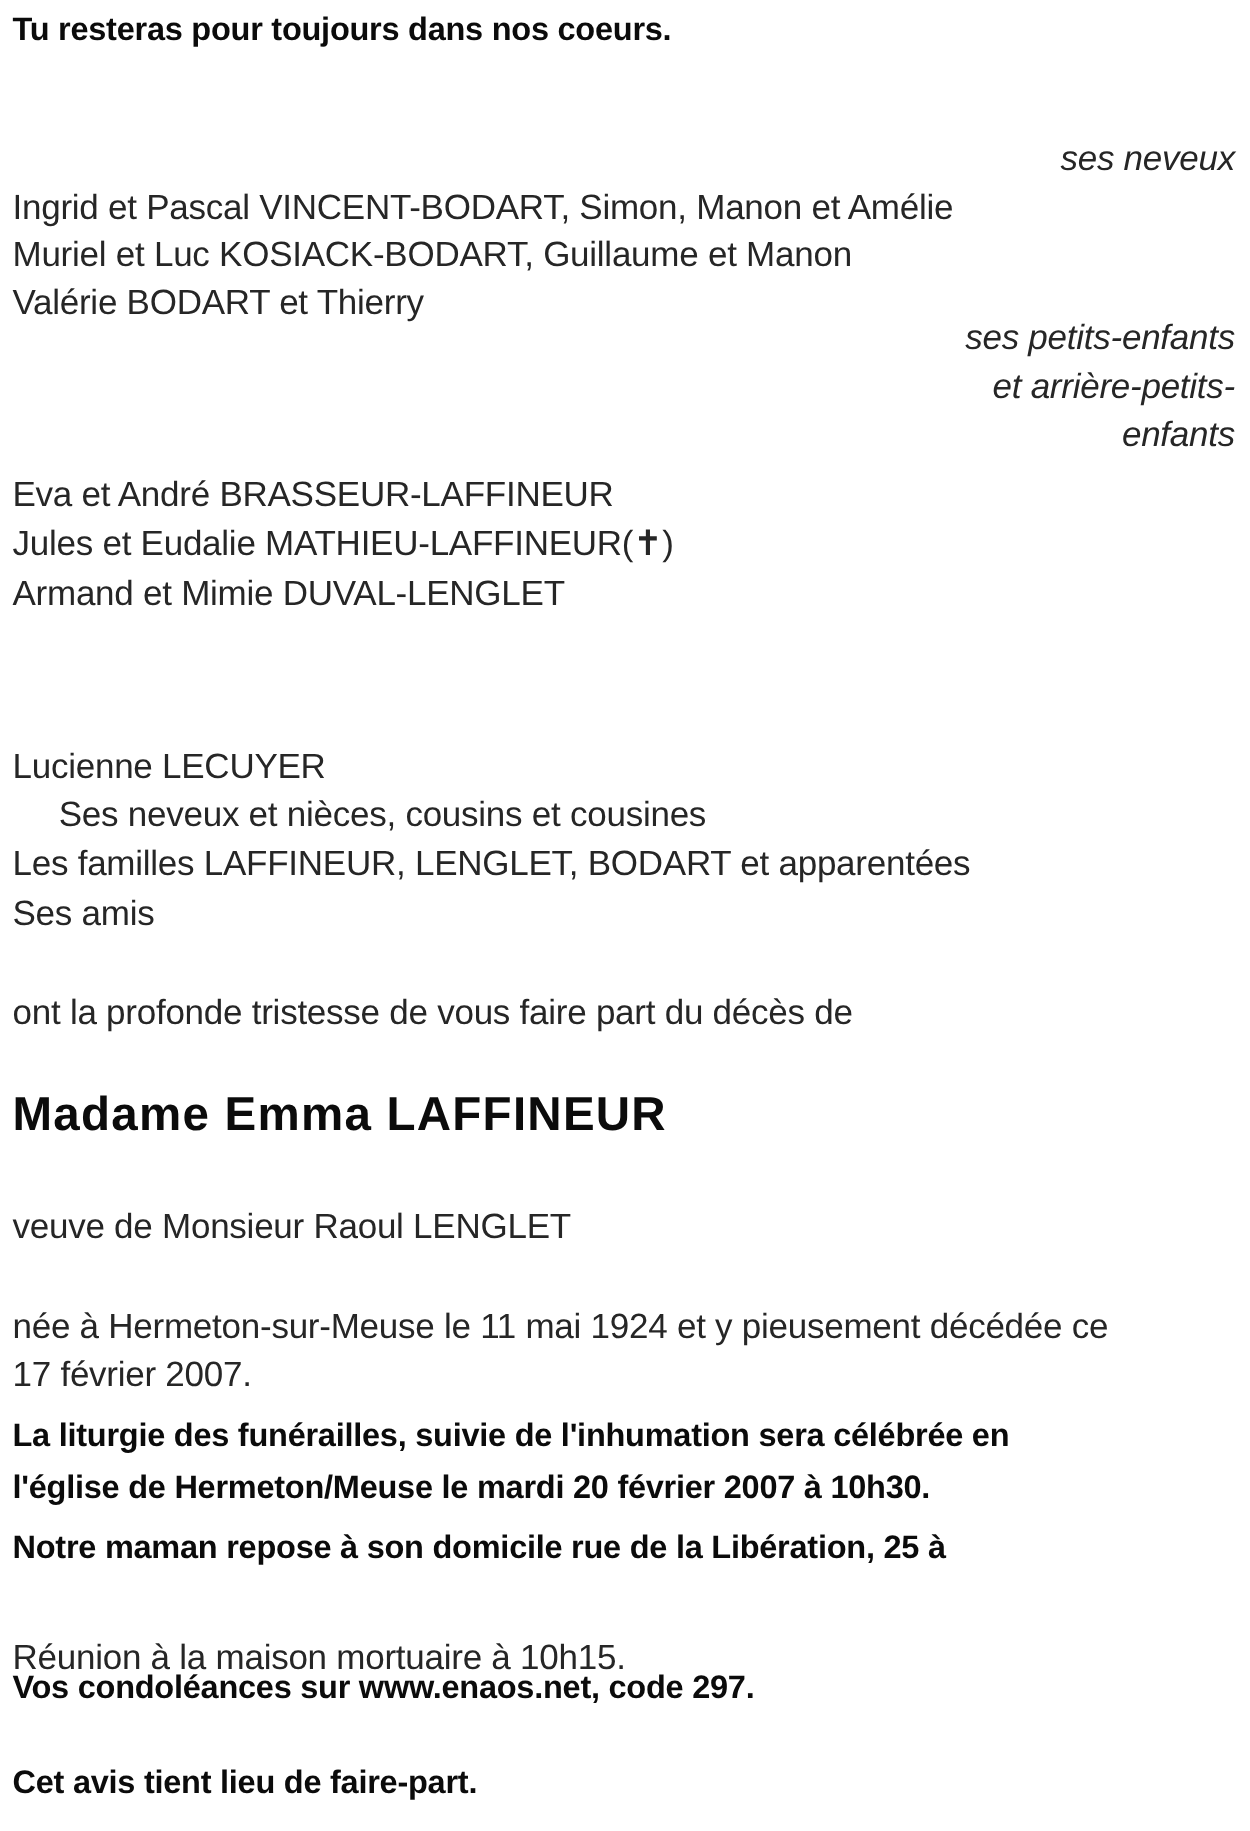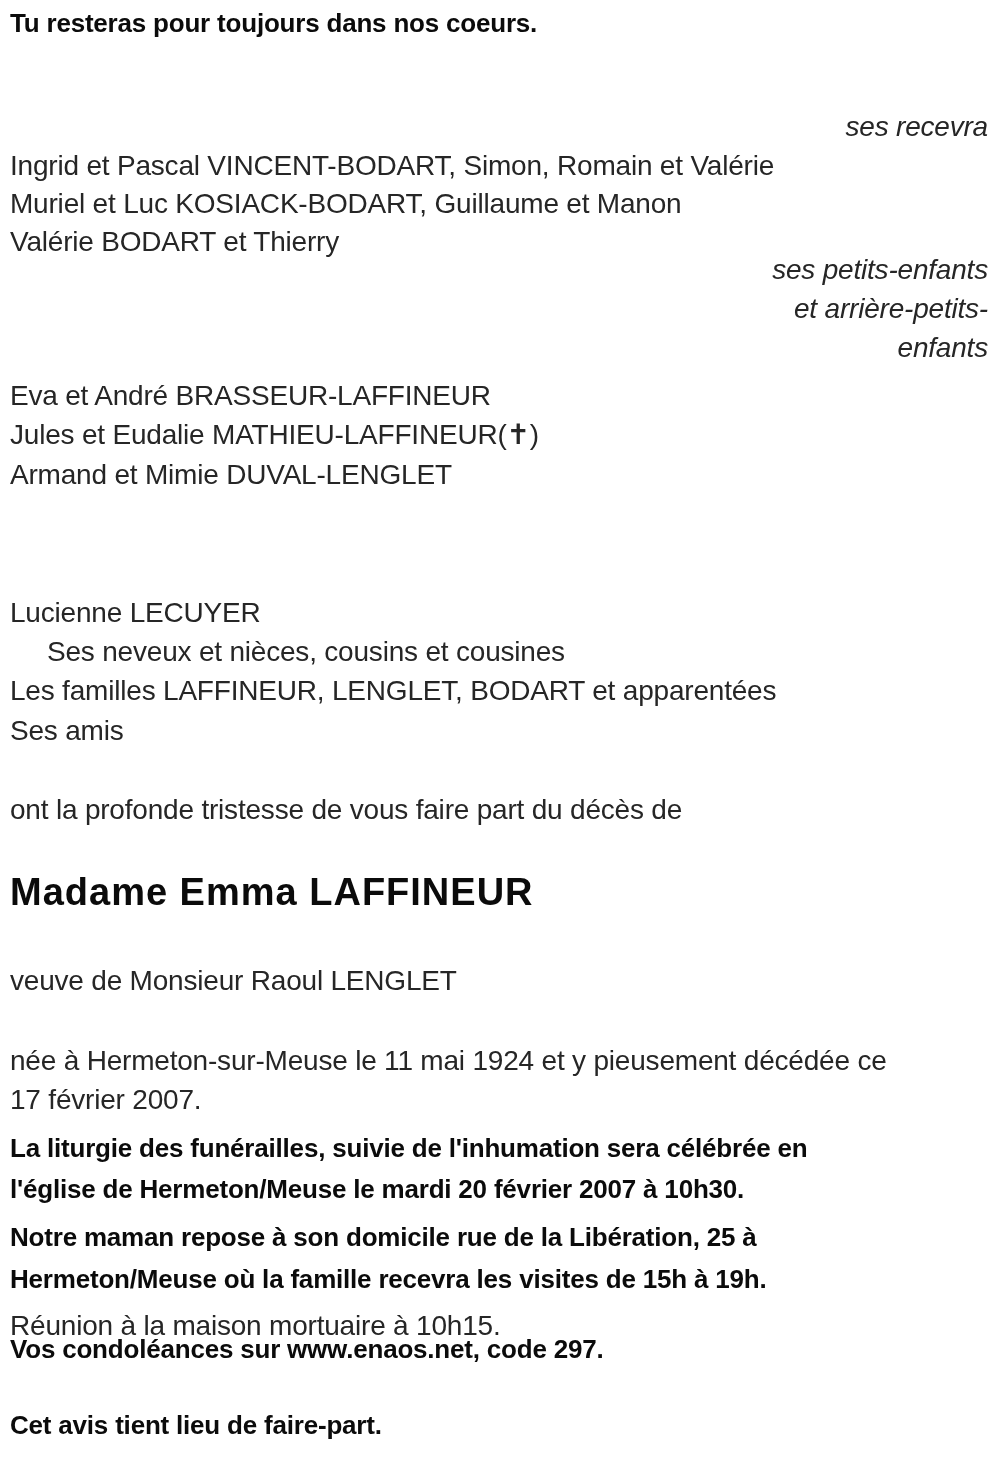--- a/index.html
+++ b/index.html
@@ -66,23 +66,23 @@
     letter-spacing: 1px;
   }
 </style>
 </head>
 <body>
 
 <div class="page">
 
   <div class="bold-line" style="top:10px;">Tu resteras pour toujours dans nos coeurs.</div>
 
-  <div class="rlabel" style="top:113px;">ses recevra</div>
+  <div class="rlabel" style="top:113px;">ses neveux</div>
 
-  <div class="line" style="top:152px;">Ingrid et Pascal VINCENT-BODART, Simon, Romain et Valérie</div>
+  <div class="line" style="top:152px;">Ingrid et Pascal VINCENT-BODART, Simon, Manon et Amélie</div>
   <div class="line" style="top:190px;">Muriel et Luc KOSIACK-BODART, Guillaume et Manon</div>
   <div class="line" style="top:228px;">Valérie BODART et Thierry</div>
 
   <div class="rlabel-block lh39" style="top:250px;">
     <div class="rl-line">ses petits-enfants</div>
     <div class="rl-line">et arrière-petits-</div>
     <div class="rl-line">enfants</div>
   </div>
 
   <div class="line" style="top:382px;">Eva et André BRASSEUR-LAFFINEUR</div>
@@ -101,21 +101,20 @@
 
   <div class="line" style="top:967px;">veuve de Monsieur Raoul LENGLET</div>
 
   <div class="line" style="top:1047px;">née à Hermeton-sur-Meuse le 11 mai 1924 et y pieusement décédée ce</div>
   <div class="line" style="top:1086px;">17 février 2007.</div>
 
   <div class="bold-line" style="top:1135px;">La liturgie des funérailles, suivie de l'inhumation sera célébrée en</div>
   <div class="bold-line" style="top:1176px;">l'église de Hermeton/Meuse le mardi 20 février 2007 à 10h30.</div>
 
   <div class="bold-line" style="top:1224px;">Notre maman repose à son domicile rue de la Libération, 25 à</div>
-  <div class="bold-line" style="top:1266px;">Hermeton/Meuse où la famille recevra les visites de 15h à 19h.</div>
 
   <div class="line" style="top:1312px;">Réunion à la maison mortuaire à 10h15.</div>
 
   <div class="bold-line" style="top:1336px;">Vos condoléances sur www.enaos.net, code 297.</div>
 
   <div class="bold-line" style="top:1412px;">Cet avis tient lieu de faire-part.</div>
 
 </div>
 
 </body></html>

